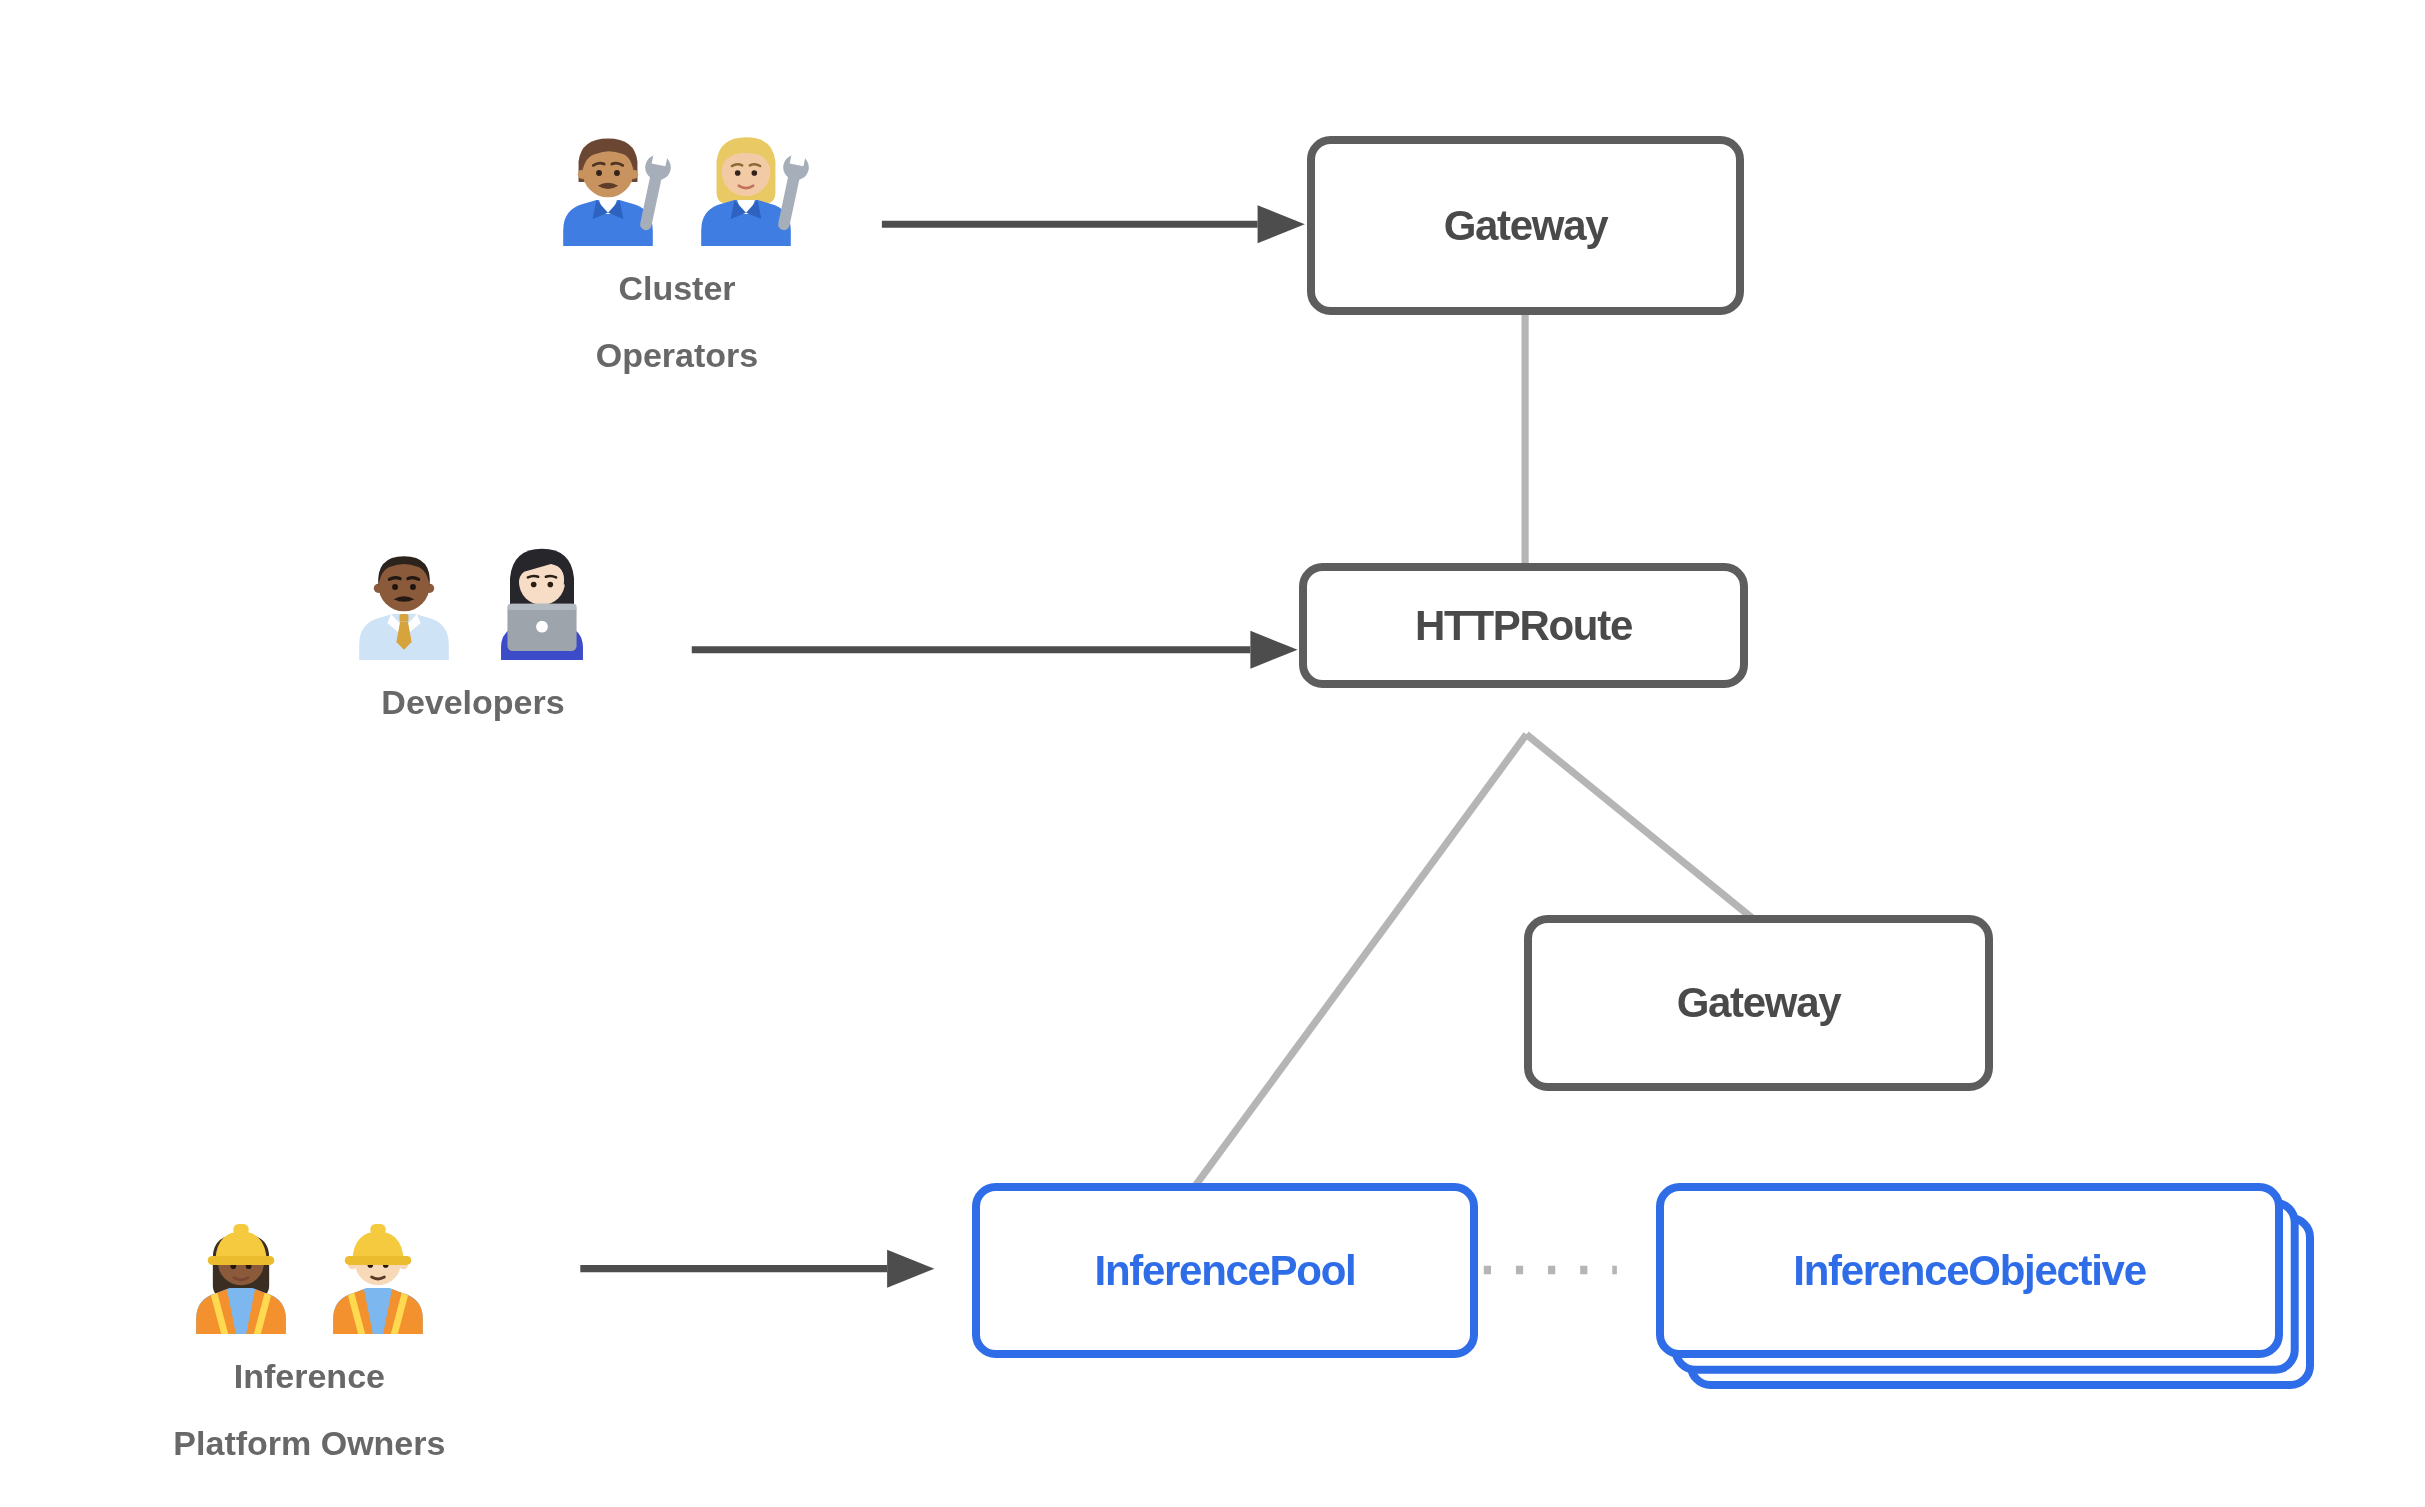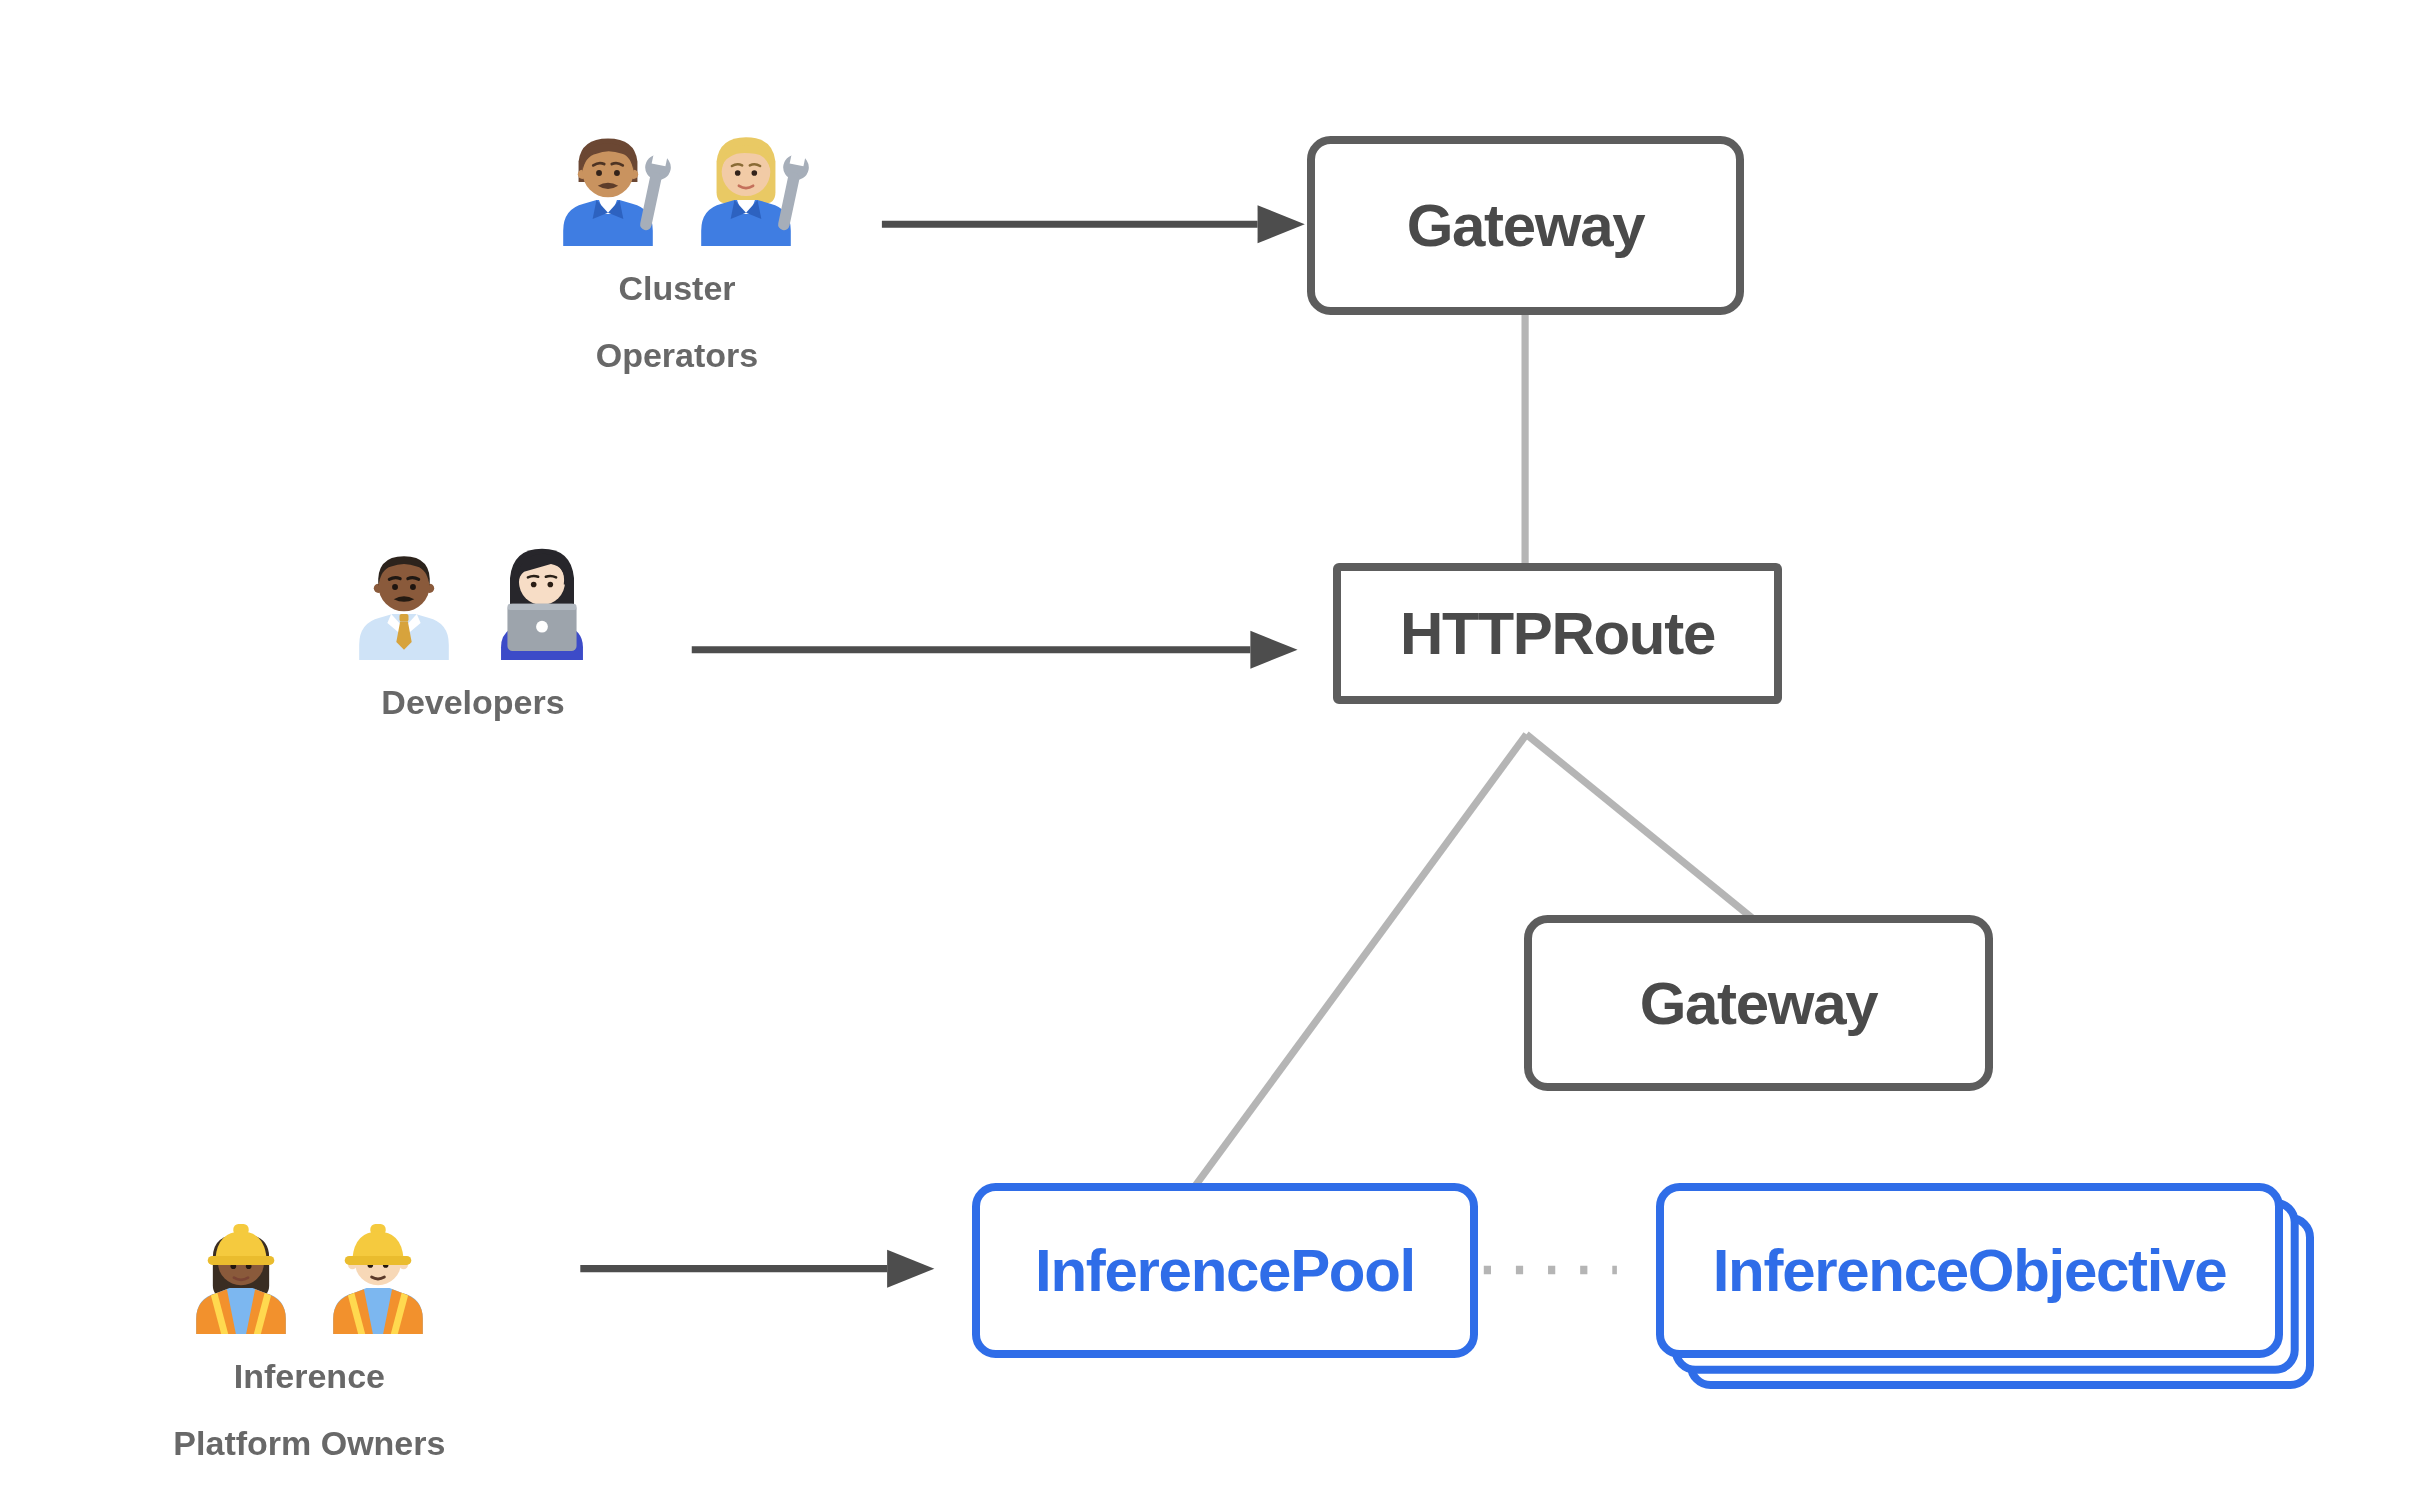--- a/index.html
+++ b/index.html
@@ -12,21 +12,21 @@
   svg.wires{position:absolute;left:0;top:0;pointer-events:none;}
   .lite{stroke:var(--connector,#b5b5b5);stroke-width:11;fill:none;}
   .dotted{stroke:var(--connector,#b5b5b5);stroke-width:13;stroke-dasharray:11 38;fill:none;}
   .arrowline{stroke:var(--arrow,#4d4d4d);stroke-width:11;fill:none;}
   .arrowhead{fill:var(--arrow,#4d4d4d);}
 
   
   .node{position:absolute;background:#fff;
         border:8.5px solid var(--box-border,#5d5d5d);border-radius:23.6px;
         display:flex;align-items:center;justify-content:center;
-        font-weight:bold;font-size:60px;letter-spacing:-1.3px;
+        font-weight:bold;font-size:42px;letter-spacing:-1.3px;
         color:var(--box-text,#4a4a4a);box-sizing:border-box;}
   .node.blue{border-color:var(--accent-blue,#2f6de8);color:var(--accent-blue,#2f6de8);margin-left:36px;}
   .stack-wrap{position:absolute;}
   .stack-wrap .node{left:0;top:0;}
   .stack-wrap .layer2{transform:translate(15.7px,15.7px);}
   .stack-wrap .layer3{transform:translate(31px,31px);}
 
   
   .persona{position:absolute;width:590px;display:flex;flex-direction:column;
            align-items:center;}
@@ -199,21 +199,21 @@
     <div class="plabel">
       <div>Inference</div>
       <div>Platform Owners</div>
     </div>
   </div>
 
   <div class="node" style="left:1307px;top:136px;width:437px;height:179px;">
     <span>Gateway</span>
   </div>
 
-  <div class="node" style="left:1333px;top:563px;width:449px;height:141px;border-radius:6px;">
+  <div class="node" style="left:1299px;top:563px;width:449px;height:125px;">
     <span>HTTPRoute</span>
   </div>
 
   <div class="node" style="left:1524px;top:915px;width:469px;height:176px;">
     <span>Gateway</span>
   </div>
 
   <div class="node blue" style="left:936px;top:1183px;width:506px;height:175px;">
     <span>InferencePool</span>
   </div>

